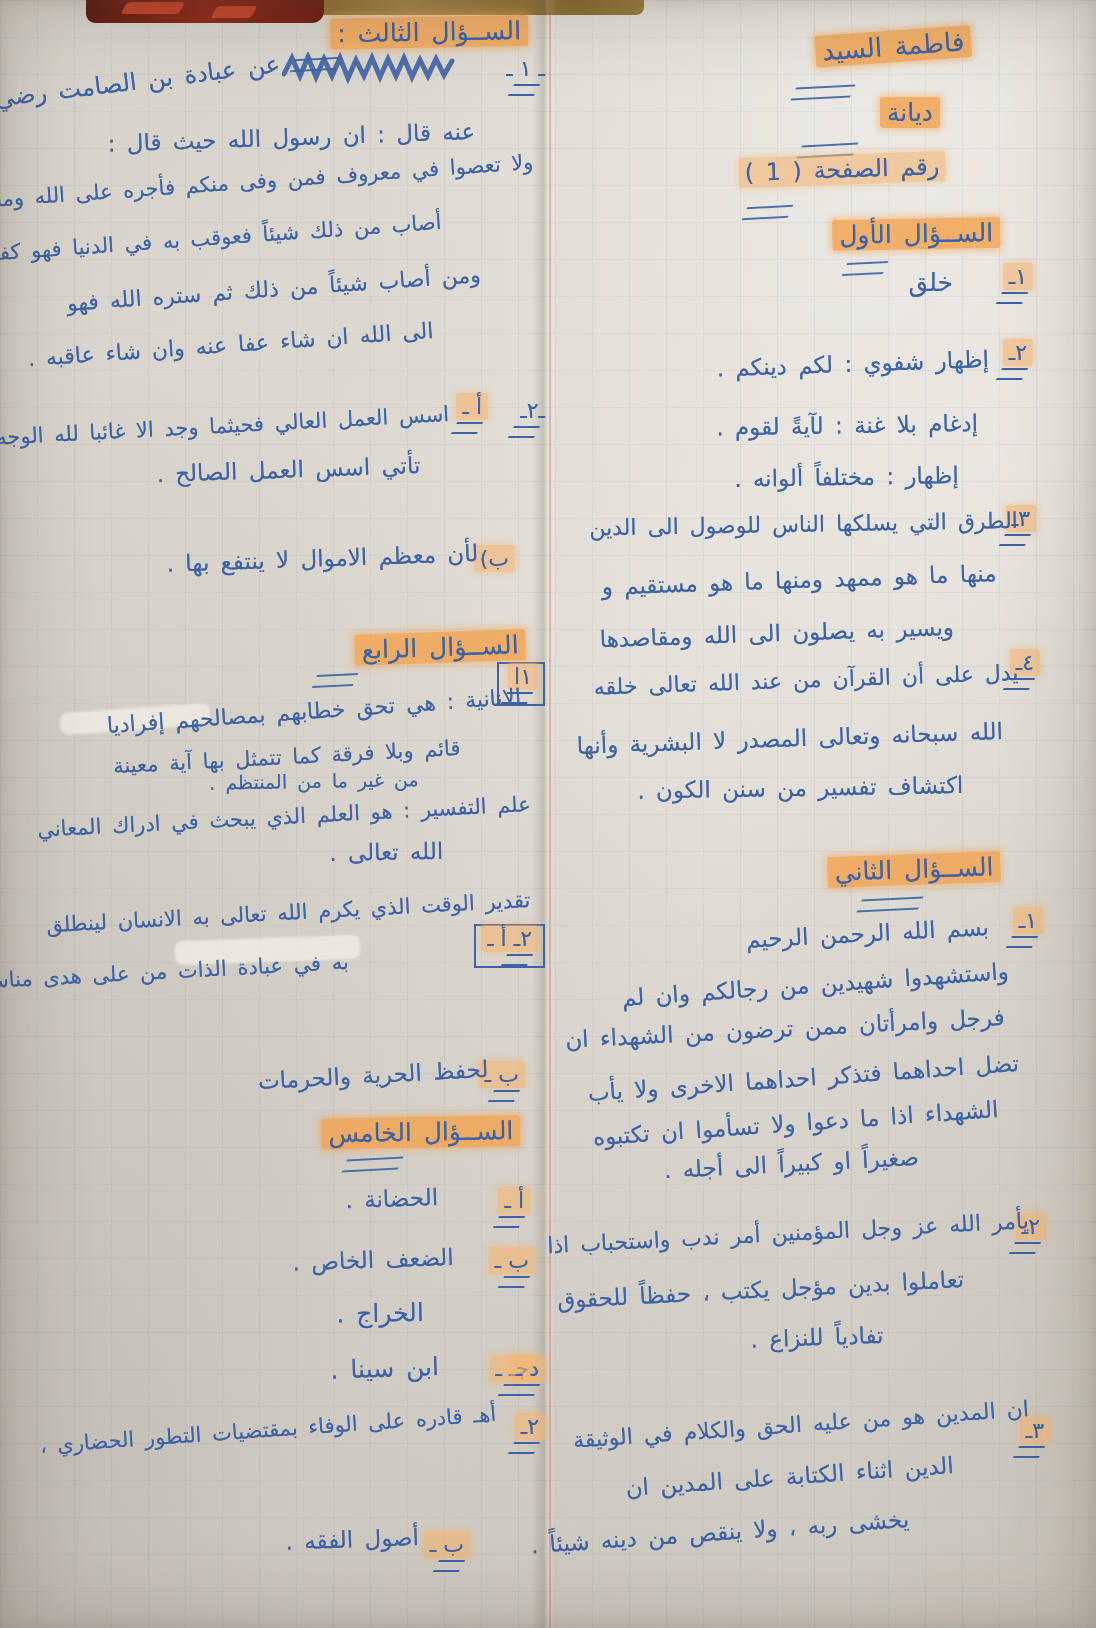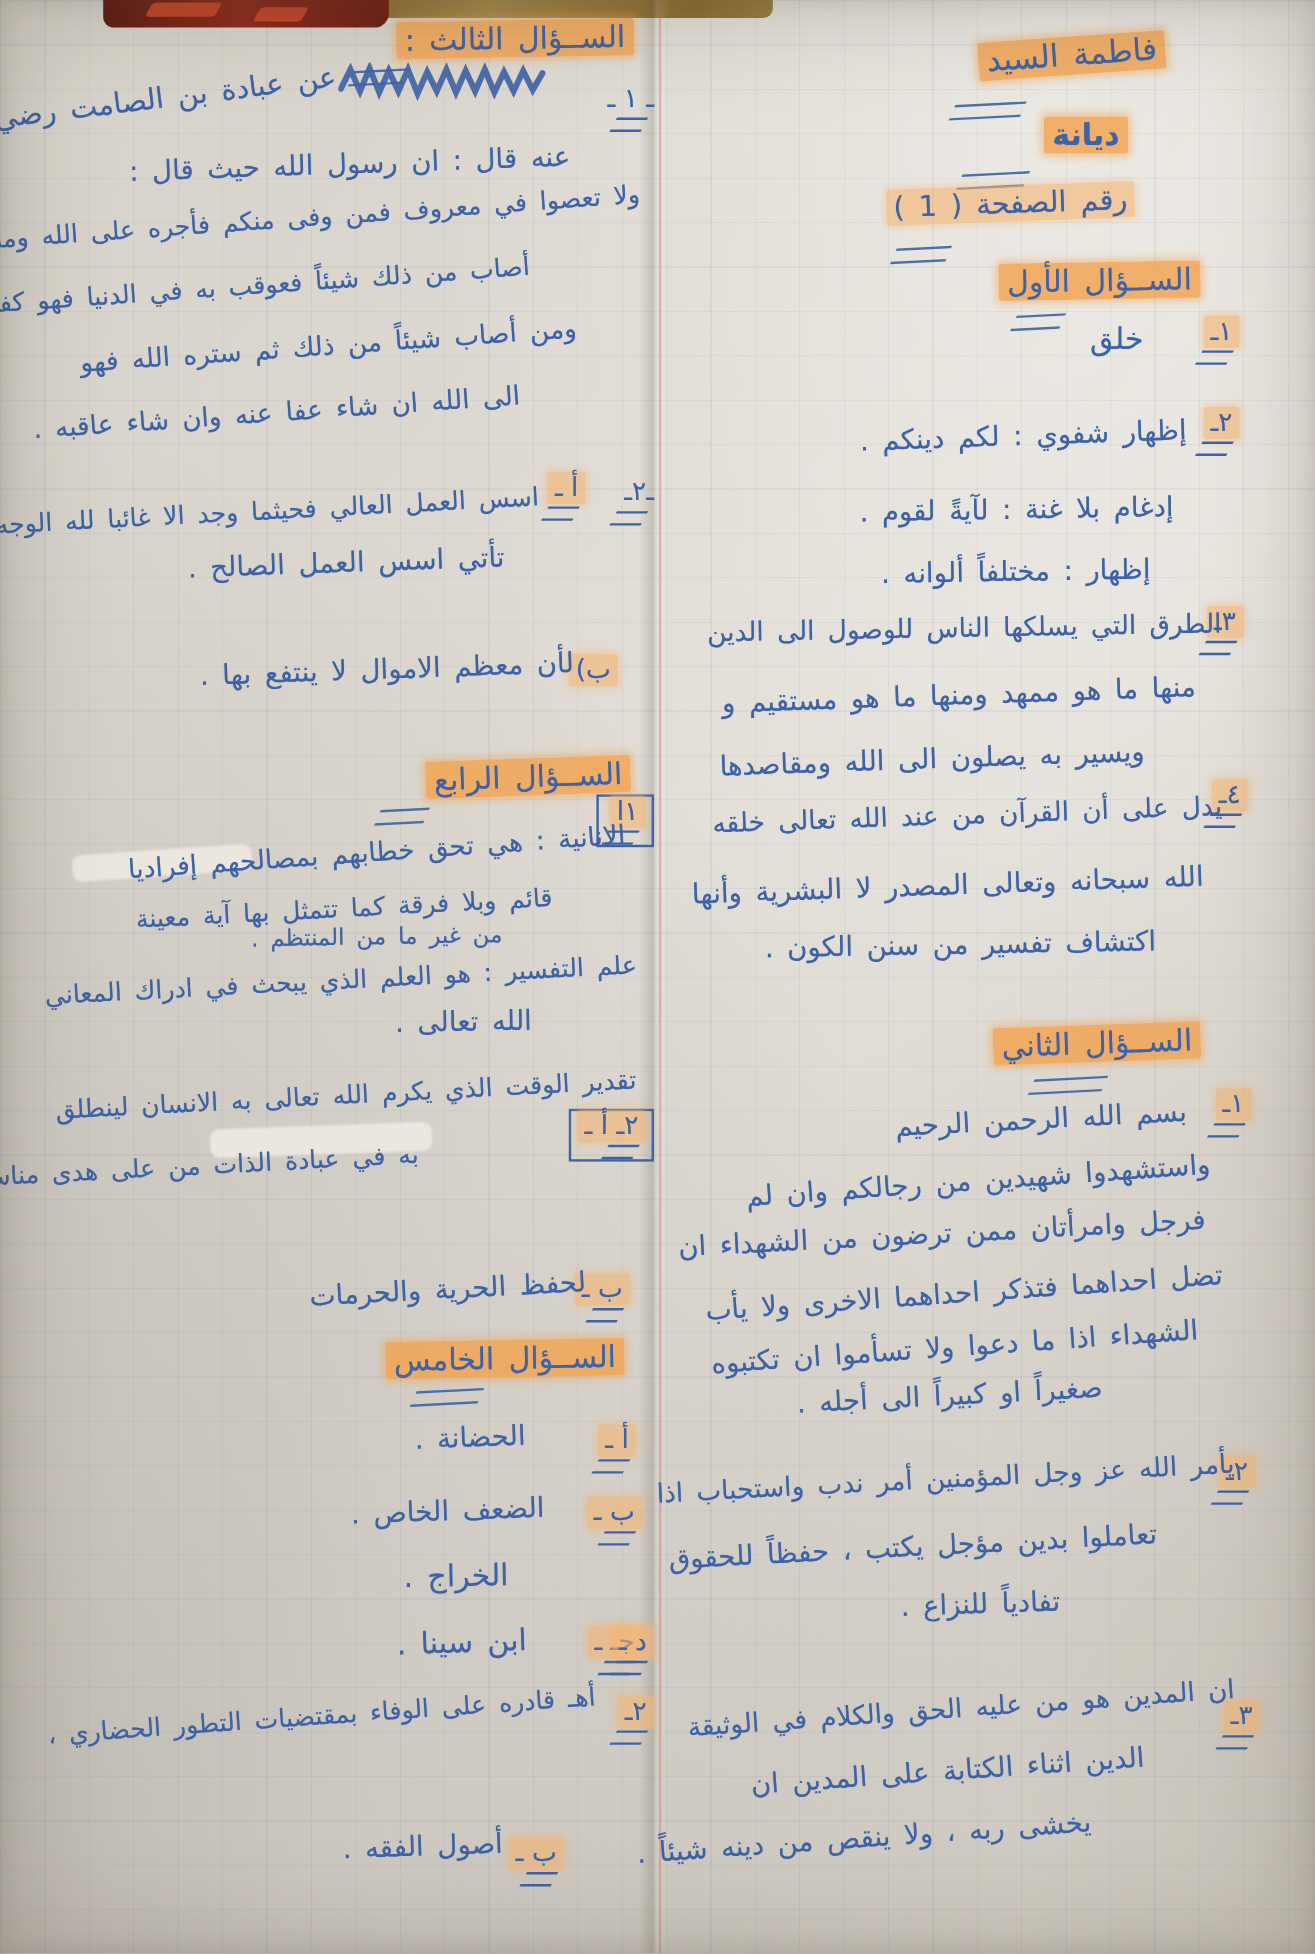--- a/index.html
+++ b/index.html
@@ -54,21 +54,21 @@
     <span class="desk-red" style="left:38px;width:58px;"></span>
     <span class="desk-red" style="left:128px;width:40px;top:6px;"></span>
   </div>
 
   <div id="fold" class="crease"></div>
   <div id="margin-line" class="crease"></div>
 
   <div class="hw hd" style="right:126px;top:26px;transform:rotate(-4deg);font-size:26px;"><span class="hl">فاطمة السيد</span></div>
   <div class="eq" style="right:244px;top:86px;width:58px;"></div>
 
-  <div class="hw hd" style="right:156px;top:98px;font-weight:bold;"><span class="hl">ديانة</span></div>
+  <div class="hw hd" style="right:156px;top:98px;"><span class="hl">ديانة</span></div>
   <div class="eq" style="right:241px;top:144px;width:55px;"></div>
 
   <div class="hw" style="right:151px;top:152px;transform:rotate(-2deg);font-size:24px;"><span class="hl2">رقم الصفحة ( 1 )</span></div>
   <div class="eq" style="right:306px;top:206px;width:45px;"></div>
 
   <div class="hw hd" style="right:96px;top:218px;transform:rotate(-1deg);"><span class="hl">الســؤال الأول</span></div>
   <div class="eq" style="right:211px;top:262px;width:40px;"></div>
 
   <span class="mk u" style="right:63px;top:264px;"><span class="hl2">١ـ</span></span>
   <div class="hw" style="right:143px;top:268px;font-size:25px;">خلق</div>
@@ -105,21 +105,21 @@
   <div class="hw" style="right:213px;top:1322px;transform:rotate(-2deg);">تفادياً للنزاع .</div>
 
   <span class="mk u" style="right:46px;top:1418px;"><span class="hl2">٣ـ</span></span>
   <div class="hw" style="right:68px;top:1396px;transform:rotate(-4deg);font-size:22px;">ان المدين هو من عليه الحق والكلام في الوثيقة</div>
   <div class="hw" style="right:143px;top:1452px;transform:rotate(-4deg);">الدين اثناء الكتابة على المدين ان</div>
   <div class="hw" style="right:188px;top:1506px;transform:rotate(-4deg);">يخشى ربه ، ولا ينقص من دينه شيئاً .</div>
 
   <div class="hw hd" style="right:568px;top:16px;transform:rotate(-1deg);"><span class="hl">الســؤال الثالث :</span></div>
   <div class="eq" style="right:758px;top:58px;width:45px;"></div>
 
-  <span class="mk u" style="right:551px;top:70px;">ـ ١ ـ</span>
+  <span class="mk u" style="right:551px;top:56px;">ـ ١ ـ</span>
   <div class="scr" style="left:282px;top:52px;">
     <svg width="173" height="34" viewBox="0 0 173 34">
         <path d="M2 22 L10 6 L18 24 L26 5 L34 25 L42 7 L50 24 L58 6 L66 26 L74 8 L82 24 L90 6 L98 25 L106 7 L114 24 L122 6 L130 25 L138 8 L146 24 L154 7 L162 23 L170 9" fill="none" stroke="#3d63a6" stroke-width="5" stroke-linecap="round" opacity="0.9"></path>
       </svg>
   </div>
   <div class="hw" style="right:818px;top:50px;transform:rotate(-7deg);font-size:24px;">عن عبادة بن الصامت رضي الله</div>
   <div class="hw" style="right:621px;top:118px;transform:rotate(-2deg);">عنه قال : ان رسول الله حيث قال :</div>
   <div class="hw" style="right:564px;top:150px;transform:rotate(-4deg);font-size:21px;">ولا تعصوا في معروف فمن وفى منكم فأجره على الله وما</div>
   <div class="hw" style="right:656px;top:210px;transform:rotate(-4deg);font-size:21px;">أصاب من ذلك شيئاً فعوقب به في الدنيا فهو كفارة له</div>
   <div class="hw" style="right:616px;top:262px;transform:rotate(-4deg);font-size:22px;">ومن أصاب شيئاً من ذلك ثم ستره الله فهو</div>

